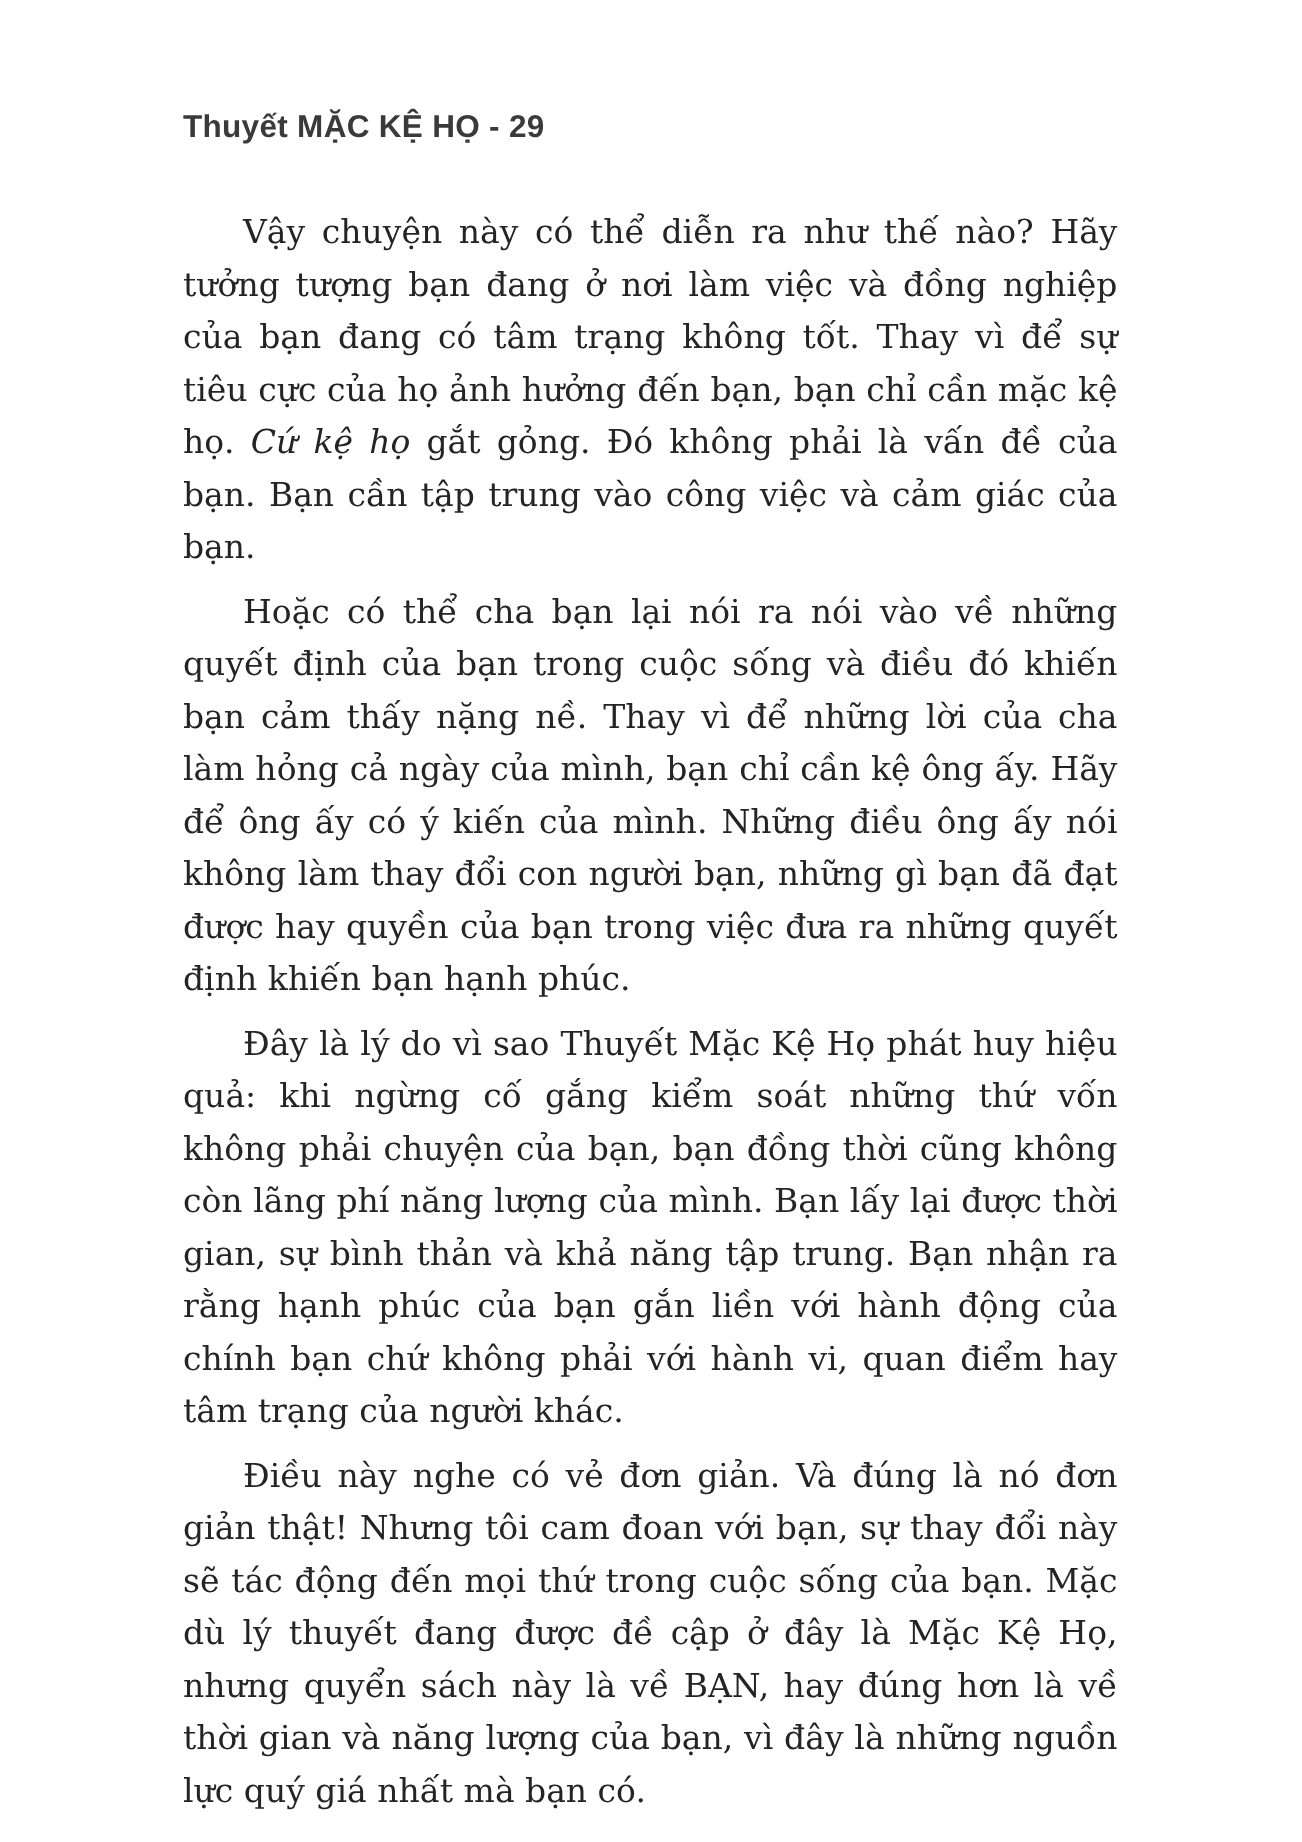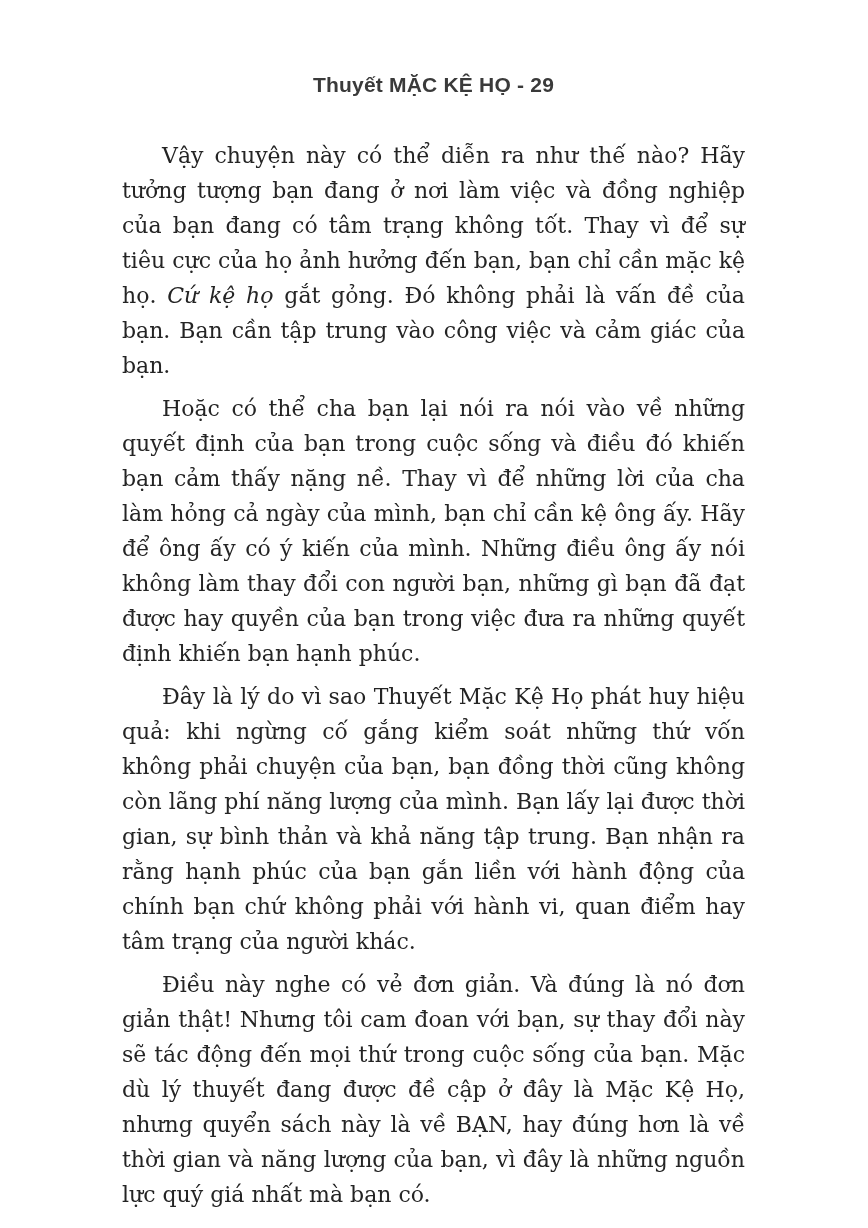--- a/index.html
+++ b/index.html
@@ -10,21 +10,21 @@
   .page {
     position: relative;
     width: 868px;
     height: 1228px;
     background: #ffffff;
     box-sizing: border-box;
     padding: 72px 123px 0 122px;
     overflow: hidden;
   }
   .running-head {
-    text-align: center;
+    text-align: left;
     font-family: "Liberation Sans", "DejaVu Sans", sans-serif;
     font-weight: 700;
     font-size: 21px;
     line-height: 26px;
     color: #3a3a3a;
     letter-spacing: 0.2px;
     margin-bottom: 40px;
   }
   .page-body {
     font-family: "DejaVu Serif", "Liberation Serif", serif;

